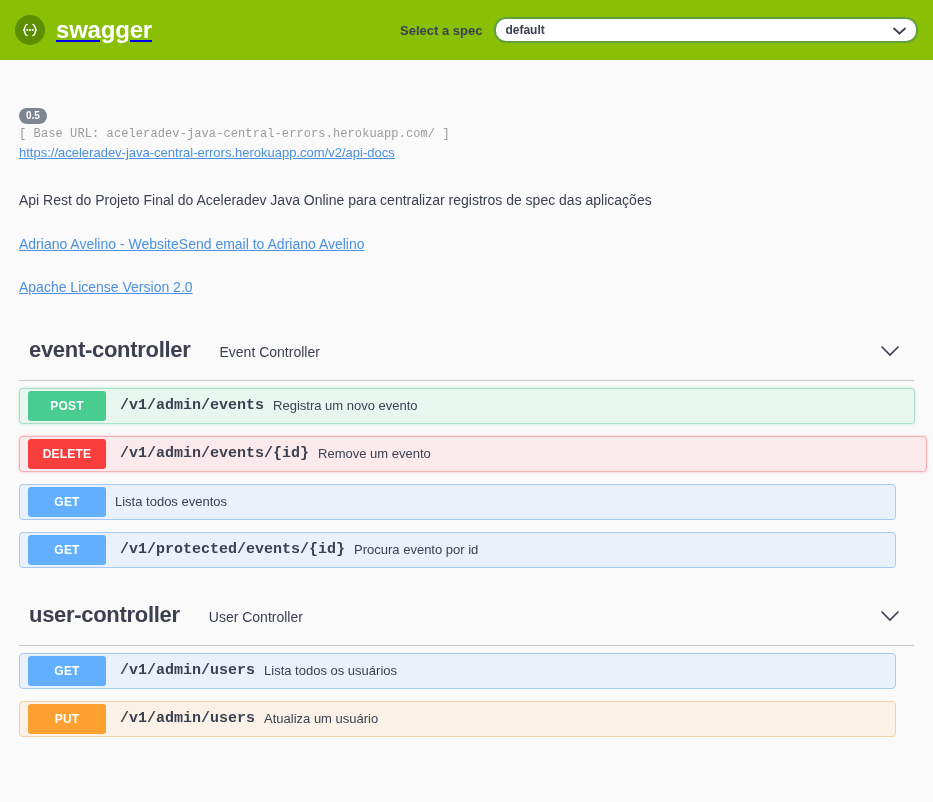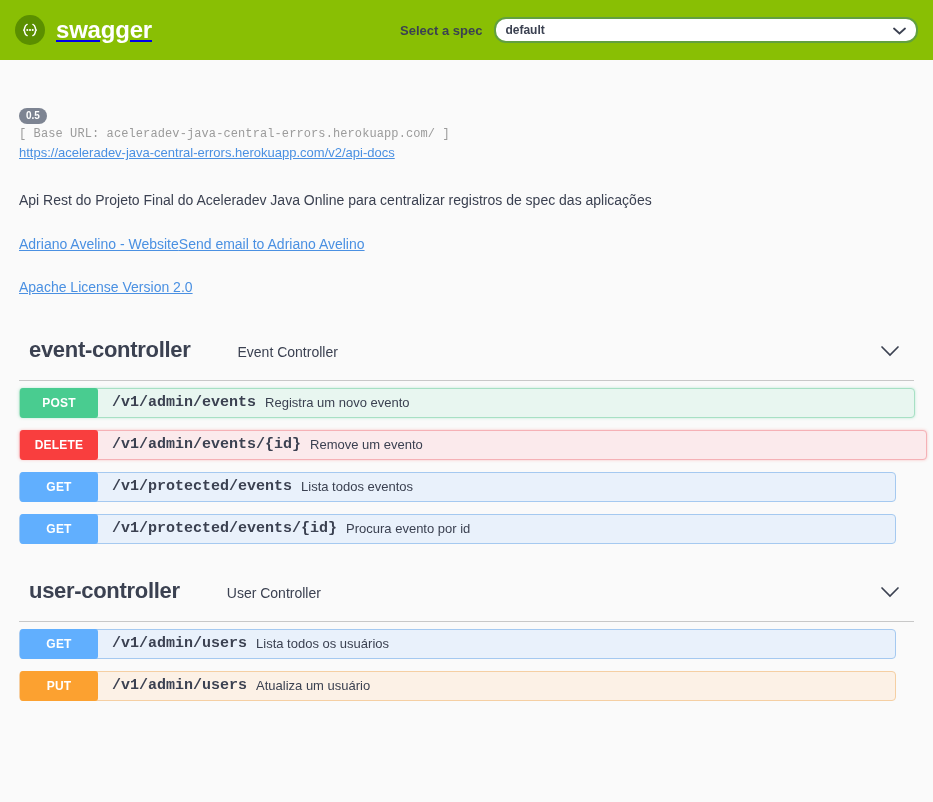--- a/index.html
+++ b/index.html
@@ -186,46 +186,46 @@
   .tag-name {
     font-size: 22px;
     font-weight: bold;
     color: #3b4151;
     letter-spacing: -0.3px;
   }
 
   .tag-desc {
     font-size: 14px;
     color: #3b4151;
-    margin-left: 27px;
+    margin-left: 9px;
     padding-left: 20px;
   }
 
   .tag-toggle {
     position: absolute;
     right: 12px;
     top: 2px;
     width: 24px;
     height: 24px;
     display: flex;
     align-items: center;
     justify-content: center;
   }
 
   .op-list { margin-top: 7px; }
 
   
   .op-row {
     display: flex;
     align-items: center;
-    height: 30px;
+    height: 36px;
     border-radius: 4px;
     border: 1px solid transparent;
     margin-bottom: 12px;
-    padding-left: 0;
+    padding-left: 8px;
   }
 
   .op-row:last-child { margin-bottom: 0; }
 
   .verb-badge {
     width: 78px;
     min-width: 78px;
     height: 30px;
     border-radius: 3px;
     color: #ffffff;
@@ -343,21 +343,20 @@
       </div>
 
       <div class="op-row delete">
         <span class="verb-badge">DELETE</span>
         <span class="op-path">/v1/admin/events/{id}</span>
         <span class="op-summary">Remove um evento</span>
       </div>
 
       <div class="op-row get">
         <span class="verb-badge">GET</span>
-        <span class="op-path">/v1/protected/events</span>
         <span class="op-summary">Lista todos eventos</span>
       </div>
 
       <div class="op-row get">
         <span class="verb-badge">GET</span>
         <span class="op-path">/v1/protected/events/{id}</span>
         <span class="op-summary">Procura evento por id</span>
       </div>
 
     </div>

